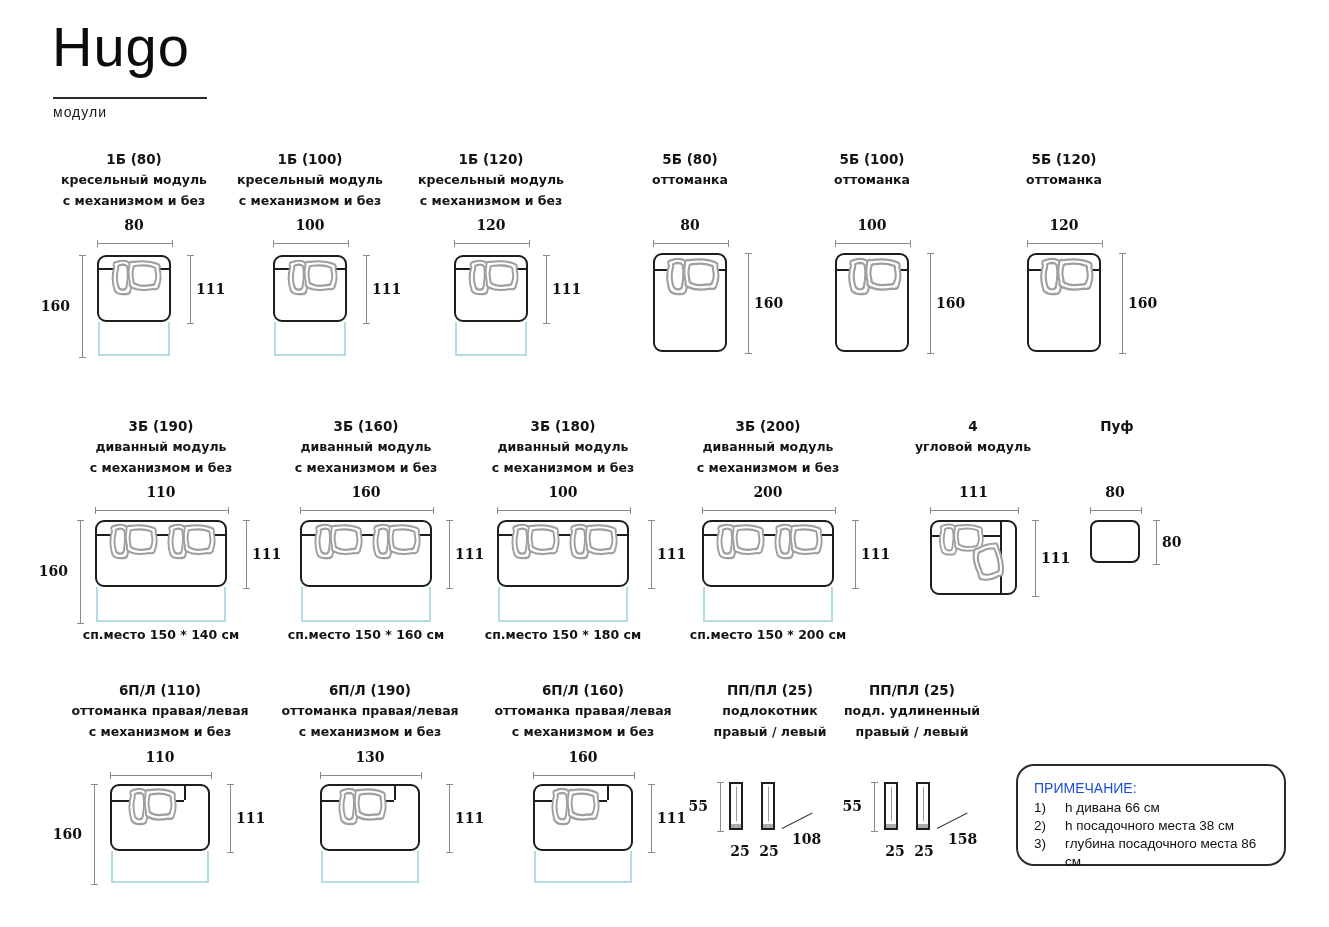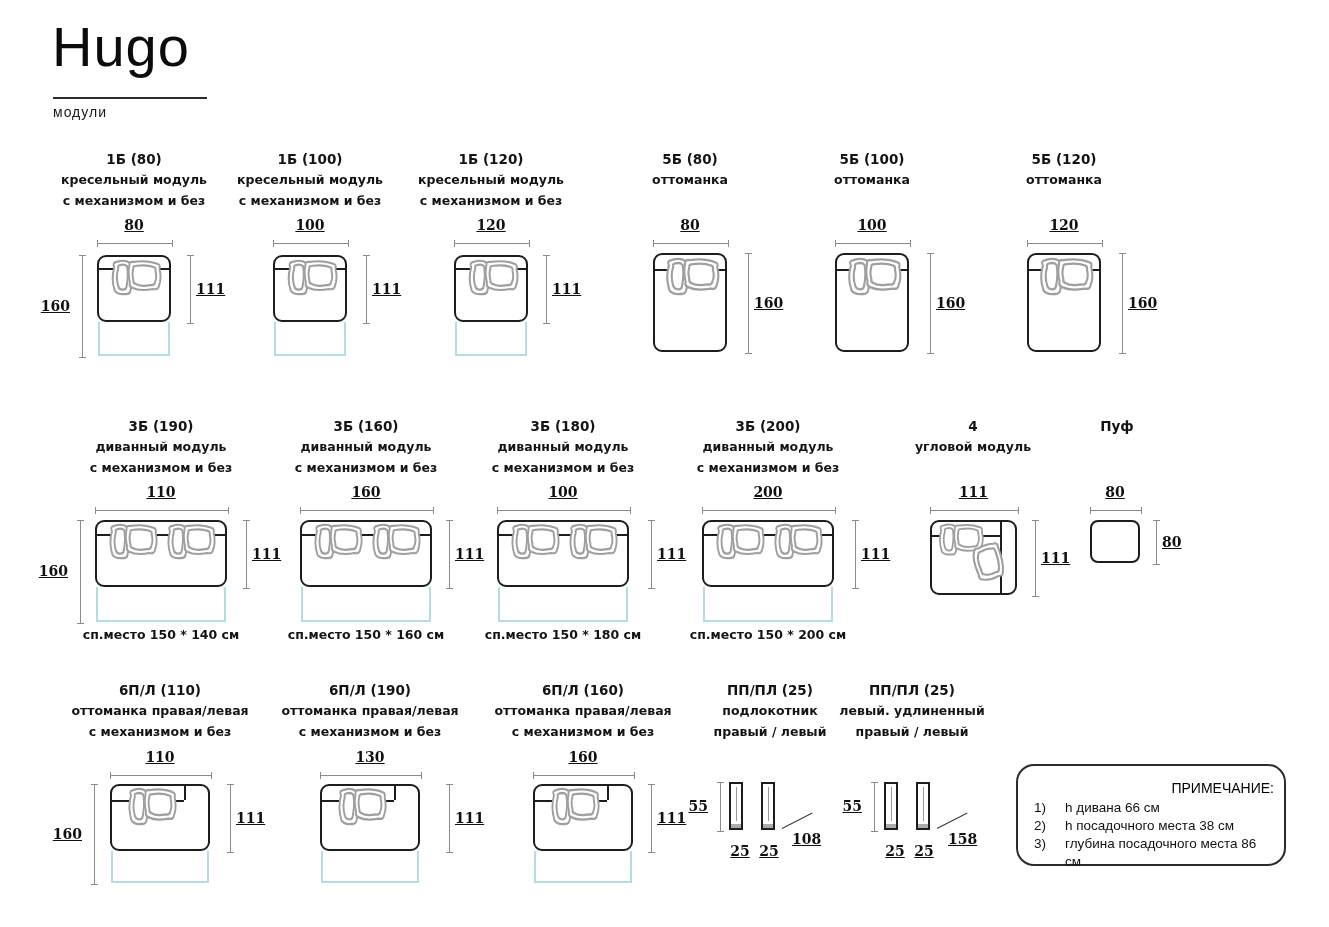--- a/index.html
+++ b/index.html
@@ -6,40 +6,40 @@
   #sheet{position:relative;width:1329px;height:927px;background:#fff;overflow:hidden;
          font-family:"Liberation Sans",sans-serif;color:#111;}
   .title{position:absolute;left:52px;top:14px;font-size:56px;font-weight:400;color:#0c0c0c;
          font-family:"Liberation Sans",sans-serif;letter-spacing:1px;}
   .title-rule{position:absolute;left:53px;top:97px;width:154px;height:2px;background:#2b2b2b;}
   .subtitle{position:absolute;left:53px;top:104px;font-size:14px;color:#1a1a1a;letter-spacing:1px;}
   .module{position:absolute;left:0;top:0;width:0;height:0;}
   .hdr{position:absolute;transform:translateX(-50%);white-space:nowrap;text-align:center;
        font:bold 12.5px "DejaVu Sans",sans-serif;color:#141414;}
   .hdr.code{font-size:13.5px;}
-  .dim{position:absolute;white-space:nowrap;font:bold 14px "DejaVu Serif",serif;color:#101010;text-decoration:underline;}
+  .dim{position:absolute;white-space:nowrap;font:bold 14px "DejaVu Serif",serif;color:#101010;}
   .dimh{position:absolute;height:7px;border-left:1px solid #8a8a8a;border-right:1px solid #8a8a8a;
         background:linear-gradient(#8a8a8a,#8a8a8a) center / 100% 1px no-repeat;}
   .dimv{position:absolute;width:7px;border-top:1px solid #8a8a8a;border-bottom:1px solid #8a8a8a;
         background:linear-gradient(#8a8a8a,#8a8a8a) center / 1px 100% no-repeat;}
   .sofa{position:absolute;background:#fff;border:2px solid #1d1d1d;border-radius:9px;box-sizing:border-box;}
   .seam{position:absolute;border-top:2px solid #1d1d1d;height:0;}
   .stepv{position:absolute;border-left:2px solid #1d1d1d;width:0;}
   .mech{position:absolute;border:2px solid #b3dde6;border-top:none;box-sizing:border-box;}
   .bed{position:absolute;transform:translateX(-50%);white-space:nowrap;
        font:bold 12.5px "DejaVu Sans",sans-serif;color:#141414;}
   .pillows{position:absolute;overflow:visible;}
   .arm{position:absolute;width:14px;height:48px;border:2px solid #1d1d1d;background:#fff;box-sizing:border-box;}
   .arm::before{content:"";position:absolute;left:50%;top:3px;bottom:7px;border-left:1.5px solid #9a9a9a;}
   .arm::after{content:"";position:absolute;left:0;right:0;bottom:0;height:4px;background:#aaadad;}
   .diag{position:absolute;width:34px;border-top:1.5px solid #3a3a3a;transform:rotate(-27deg);
         transform-origin:left center;}
   .note{position:absolute;left:1016px;top:764px;width:270px;height:102px;border:2px solid #2b2b2b;
         border-radius:18px;box-sizing:border-box;padding:14px 10px 0 16px;background:#fff;}
-  .note-title{font-size:14px;color:#000000;margin-bottom:3px;text-align:right;}
+  .note-title{font-size:14px;color:#1d4ed8;margin-bottom:3px;}
   .note-row{display:flex;font-size:13.5px;line-height:18px;color:#111;}
   .note-num{width:31px;flex:0 0 31px;}
 </style>
 </head>
 <body>
 
 <div id="sheet">
   <svg width="0" height="0" style="position:absolute">
     <defs>
       <g id="pillow-pair" fill="none" stroke="#9f9f9f" stroke-width="3.4" stroke-linejoin="round" stroke-linecap="round">
@@ -307,21 +307,21 @@
         <div class="dim" style="left:708px;top:806px;transform:translate(-100%,-50%)">55</div>
         <div class="arm" style="left:729px;top:782px"></div>
         <div class="arm" style="left:761px;top:782px"></div>
         <div class="dim" style="left:740px;top:843px;transform:translateX(-50%)">25</div>
         <div class="dim" style="left:769px;top:843px;transform:translateX(-50%)">25</div>
         <div class="diag" style="left:782px;top:828px"></div>
         <div class="dim" style="left:792px;top:831px">108</div>
       </div>
       <div class="module">
         <div class="hdr code" style="left:912px;top:682px">ПП/ПЛ (25)</div>
-        <div class="hdr" style="left:912px;top:703px">левый. удлиненный</div>
+        <div class="hdr" style="left:912px;top:703px">подл. удлиненный</div>
         <div class="hdr" style="left:912px;top:724px">правый / левый</div>
         <div class="dimv" style="left:871px;top:782px;height:48px"></div>
         <div class="dim" style="left:862px;top:806px;transform:translate(-100%,-50%)">55</div>
         <div class="arm" style="left:884px;top:782px"></div>
         <div class="arm" style="left:916px;top:782px"></div>
         <div class="dim" style="left:895px;top:843px;transform:translateX(-50%)">25</div>
         <div class="dim" style="left:924px;top:843px;transform:translateX(-50%)">25</div>
         <div class="diag" style="left:937px;top:828px"></div>
         <div class="dim" style="left:948px;top:831px">158</div>
       </div>

